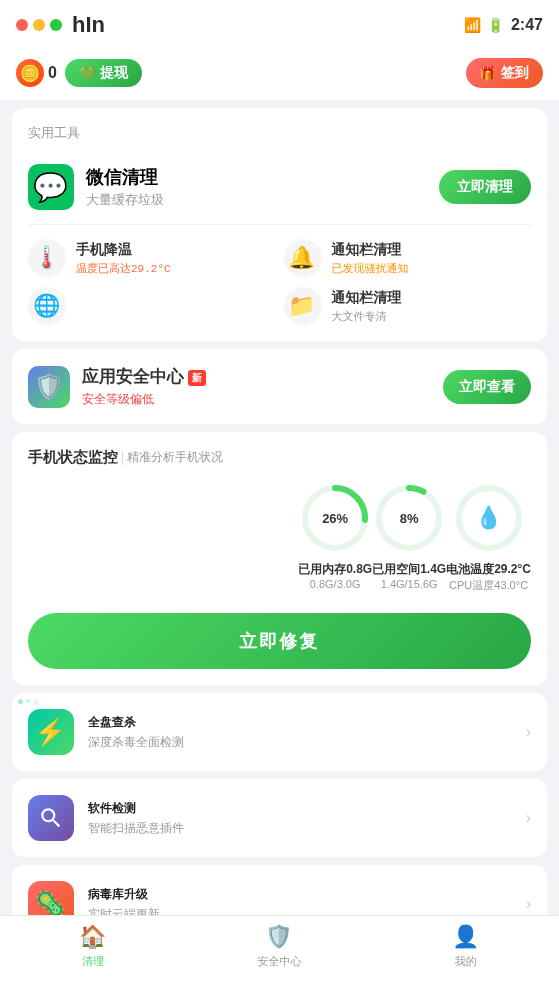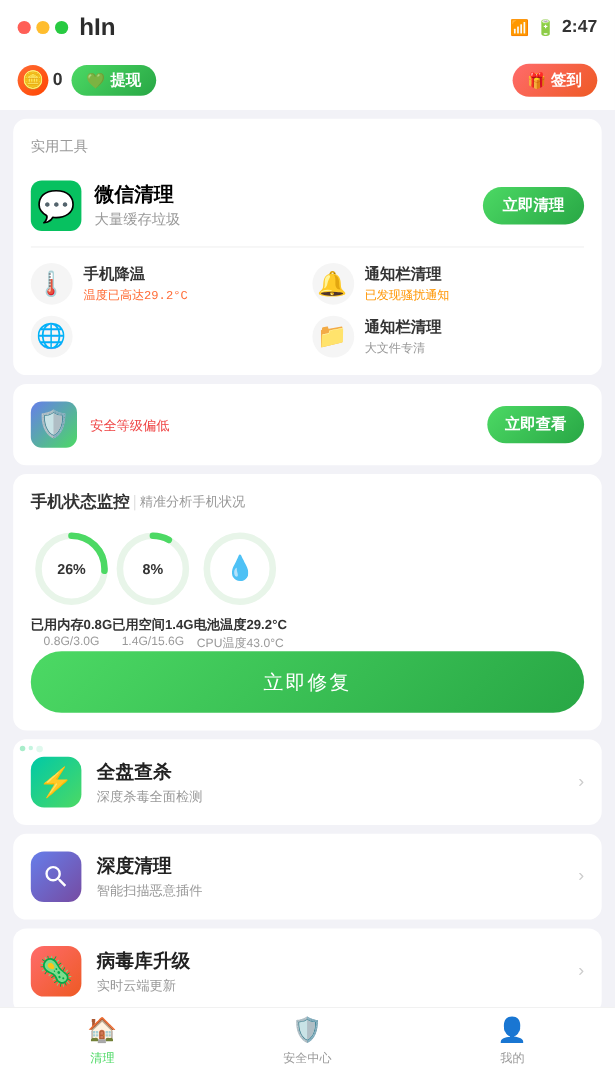--- a/index.html
+++ b/index.html
@@ -247,21 +247,22 @@
       align-items: center;
       gap: 4px;
       margin-bottom: 16px;
     }
     .monitor-title { font-size: 15px; font-weight: 600; }
     .monitor-subtitle { font-size: 12px; color: #999; }
     .monitor-divider { width: 1px; height: 14px; background: #ddd; }
 
     .monitor-stats {
       display: flex;
-      justify-content: flex-start;
+      justify-content: flex-end;
+      margin-bottom: 20px;
     }
     .stat-item { text-align: center; }
 
     
     .circle-wrap {
       position: relative;
       width: 70px;
       height: 70px;
       margin: 0 auto 8px;
     }
@@ -290,21 +291,21 @@
 
     
     .fix-btn {
       width: 100%;
       background: linear-gradient(135deg, #4cd964, #28a745);
       color: white;
       border: none;
       border-radius: 28px;
       padding: 16px;
       font-size: 18px;
-      font-weight: 400;
+      font-weight: 700;
       cursor: pointer;
       letter-spacing: 2px;
     }
 
     
     .list-section {
       background: #fff;
       margin: 8px 12px;
       padding: 16px;
       border-radius: 12px;
@@ -322,21 +323,21 @@
       height: 46px;
       border-radius: 12px;
       display: flex;
       align-items: center;
       justify-content: center;
       font-size: 26px;
     }
     .list-icon.teal { background: linear-gradient(135deg, #00c9a7, #4cd964); }
     .list-icon.blue { background: linear-gradient(135deg, #667eea, #764ba2); }
     .list-icon.red { background: linear-gradient(135deg, #ff6b6b, #ee5a24); }
-    .list-info h3 { font-size: 17px; font-weight: 700; color: #222; }
+    .list-info h3 { font-size: 12px; font-weight: 700; color: #222; }
     .list-info p { font-size: 12px; color: #999; margin-top: 3px; }
     .chevron { font-size: 16px; color: #ccc; }
 
     
     .bottom-nav {
       position: fixed;
       bottom: 0;
       width: 559px;
       background: #fff;
       border-top: 1px solid #e8e8e8;
@@ -436,20 +437,23 @@
           <div class="tool-desc">大文件专清</div>
         </div>
       </div>
     </div>
   </div>
 
   <div class="security-section">
     <div class="security-left">
       <div class="shield-icon">🛡️</div>
       <div class="security-info">
+        <h3>
+          <span>应用安全中心</span><span class="new-badge">新</span>
+        </h3>
         <p class="low">安全等级偏低</p>
       </div>
     </div>
     <button class="check-btn">立即查看</button>
   </div>
 
   <div class="monitor-section">
     <div class="monitor-header">
       <span class="monitor-title">手机状态监控</span>
       <div class="monitor-divider"></div>
@@ -514,21 +518,21 @@
   </div>
 
   <div class="list-section">
     <div class="list-left">
       <div class="list-icon blue">
         <svg width="26" height="26" viewBox="0 0 24 24" fill="white">
           <path d="M9.5 3A6.5 6.5 0 0 1 16 9.5c0 1.61-.59 3.09-1.56 4.23l.27.27h.79l5 5-1.5 1.5-5-5v-.79l-.27-.27A6.516 6.516 0 0 1 9.5 16 6.5 6.5 0 0 1 3 9.5 6.5 6.5 0 0 1 9.5 3m0 2C7 5 5 7 5 9.5S7 14 9.5 14 14 12 14 9.5 12 5 9.5 5z"></path>
         </svg>
       </div>
       <div class="list-info">
-        <h3>深度清理</h3>
+        <h3>软件检测</h3>
         <p>智能扫描恶意插件</p>
       </div>
     </div>
     <span class="chevron">›</span>
   </div>
 
   <div class="list-section">
     <div class="list-left">
       <div class="list-icon red">🦠</div>
       <div class="list-info">

